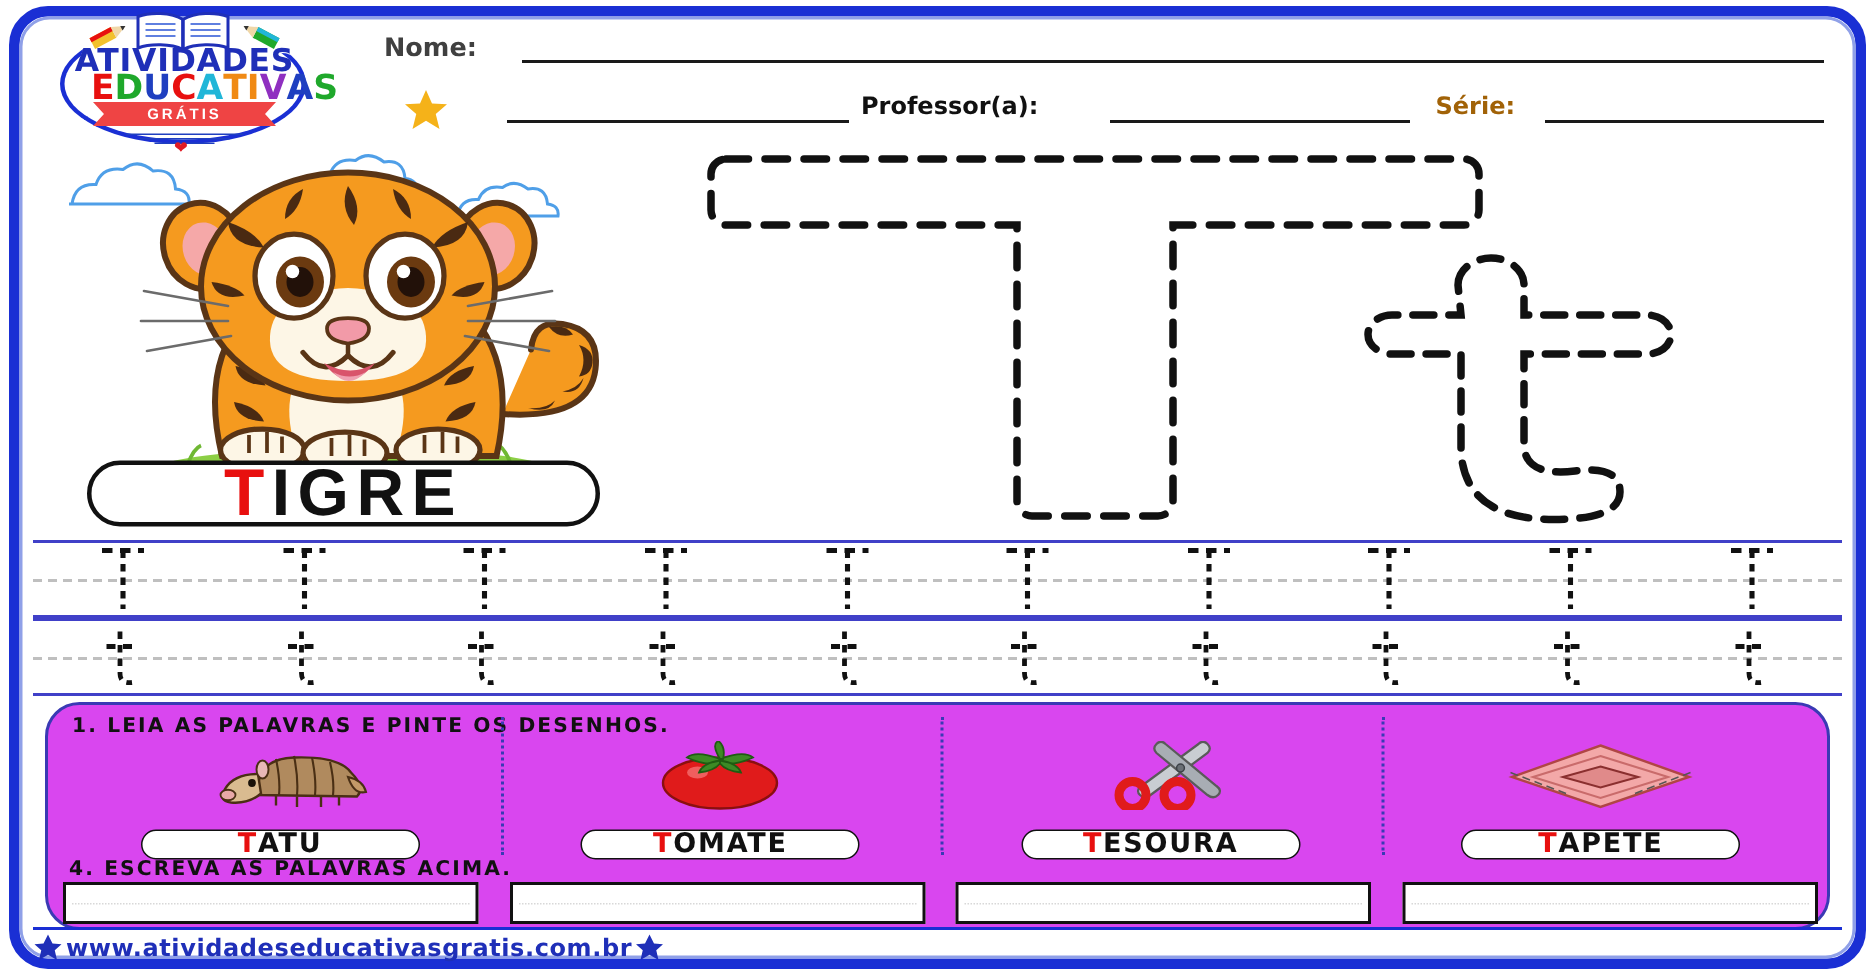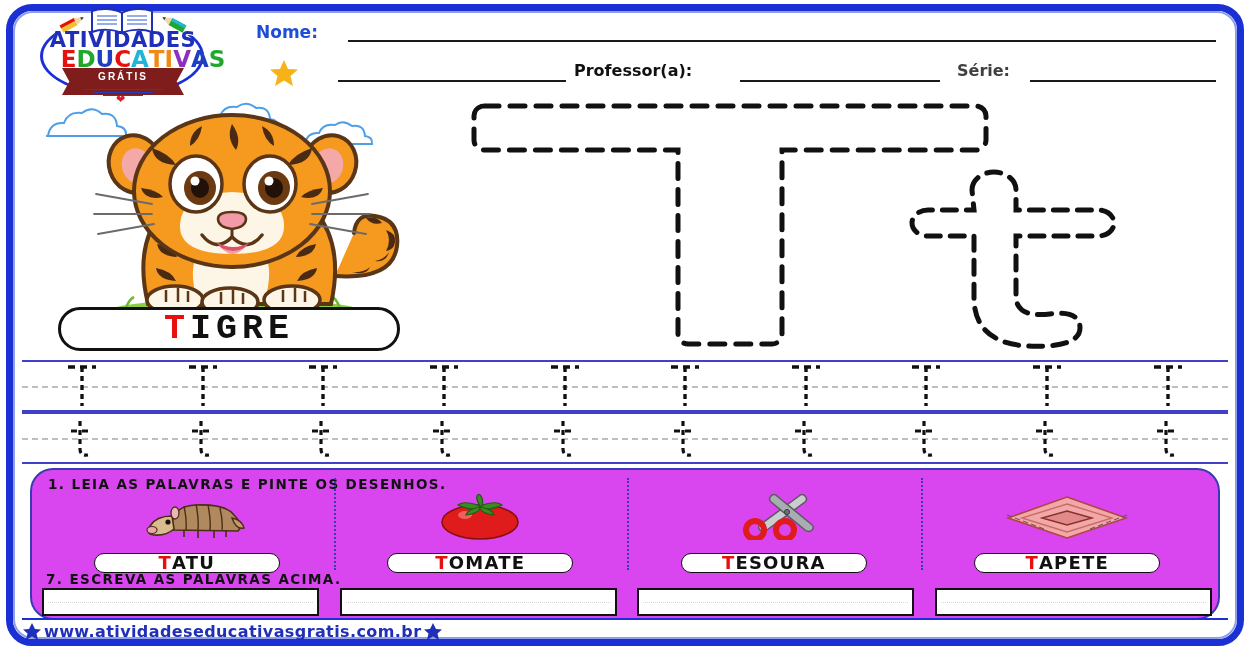--- a/index.html
+++ b/index.html
@@ -68,22 +68,22 @@
     text-align: center;
     font-size: 23px;
     font-weight: 800;
     letter-spacing: 0px;
     font-family: "DejaVu Sans", sans-serif;
     margin-left: 20px;
   }
   .logo-t2 span { display: inline-block; }
   .logo-ribbon {
     position: absolute; left: 36px; top: 62px;
-    width: 122px; height: 27px;
-    background: #7f1d1d;
+    width: 122px; height: 16px;
+    background: #ef4444;
     color: #fff;
     font-size: 10px;
     font-weight: 800;
     letter-spacing: 2px;
     text-align: center;
     line-height: 17px;
     clip-path: polygon(0 0, 100% 0, 94% 50%, 100% 100%, 0 100%, 6% 50%);
   }
   .logo-lines {
     position: absolute; left: 58px; top: 81px;
@@ -99,21 +99,21 @@
   }
   .logo-pencilL, .logo-pencilR {
     position: absolute; top: 6px; width: 30px; height: 22px;
   }
   .logo-pencilL { left: 32px; }
   .logo-pencilR { left: 132px; }
 
   
   .hdr-nome {
     position: absolute; left: 256px; top: 22px;
-    font-size: 17px; font-weight: 700; color: #1d4ed8;
+    font-size: 17px; font-weight: 700; color: #404040;
     font-family: "DejaVu Sans", sans-serif;
   }
   .line-nome {
     position: absolute; left: 348px; top: 40px;
     width: 868px; height: 0;
     border-bottom: 2px solid #1a1a1a;
   }
   .hdr-star {
     position: absolute; left: 268px; top: 58px;
     width: 32px; height: 30px;
@@ -127,21 +127,21 @@
     font-size: 16px; font-weight: 700; color: #111;
     font-family: "DejaVu Sans", sans-serif;
     text-align: right;
   }
   .line-prof {
     position: absolute; left: 740px; top: 80px;
     width: 200px; border-bottom: 2px solid #1a1a1a;
   }
   .hdr-serie {
     position: absolute; left: 957px; top: 61px;
-    font-size: 16px; font-weight: 700; color: #404040;
+    font-size: 16px; font-weight: 700; color: #a16207;
     font-family: "DejaVu Sans", sans-serif;
   }
   .line-serie2 {
     position: absolute; left: 1030px; top: 80px;
     width: 186px; border-bottom: 2px solid #1a1a1a;
   }
 
   
   .illus {
     position: absolute; left: 30px; top: 96px;
@@ -150,22 +150,22 @@
   
   .wordbox-main {
     position: absolute; left: 58px; top: 307px;
     width: 342px; height: 44px;
     border: 3px solid #111;
     border-radius: 22px;
     background: #fff;
     display: flex; align-items: center; justify-content: center;
   }
   .wordbox-main .w {
-    font-family: Liberation Mono, monospace;
-    font-size: 35px; font-weight: 800; letter-spacing: 5px;
+    font-family: Liberation Sans, sans-serif;
+    font-size: 44px; font-weight: 800; letter-spacing: 5px;
     color: #111; line-height: 1;
   }
   .wordbox-main .w b.first { color: #e8100f; font-weight: 800; }
 
   
   .bigT { position: absolute; left: 470px; top: 96px; width: 520px; height: 258px; }
   .bigt { position: absolute; left: 900px; top: 168px; width: 232px; height: 190px; }
 
   
   .prow {
@@ -684,21 +684,21 @@
         </div>
         <div class="wordbox-sm">
           <div class="w">
             <b class="first">T</b><span>APETE</span>
           </div>
         </div>
       </div>
 
     </div>
 
-    <div class="ex-title ex2-title">7. ESCREVA AS PALAVRAS ACIMA.</div>
+    <div class="ex-title ex2-title">4. ESCREVA AS PALAVRAS ACIMA.</div>
 
     <div class="ans-row">
       <div class="ans-box"></div>
       <div class="ans-box"></div>
       <div class="ans-box"></div>
       <div class="ans-box"></div>
     </div>
   </div>
 
   <div class="footer">

